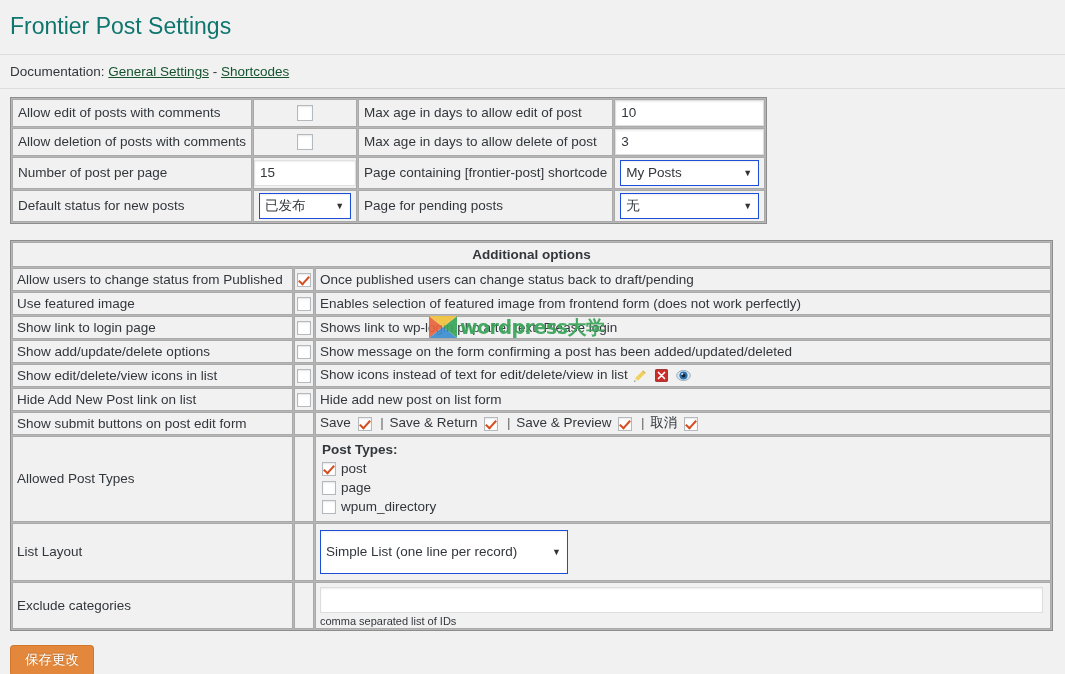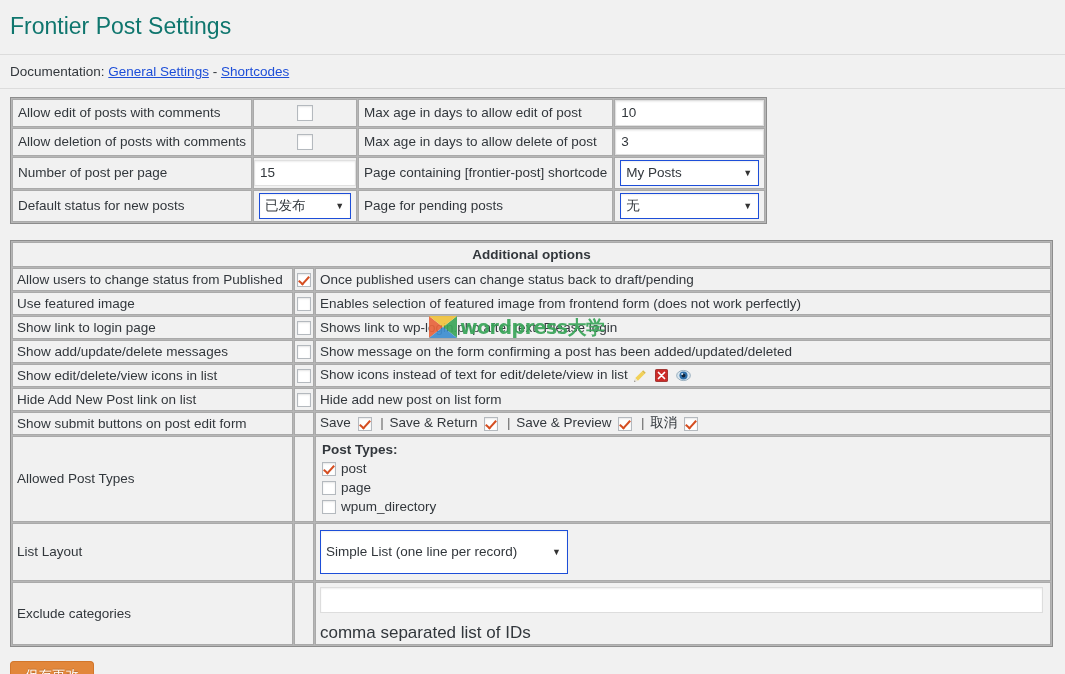--- a/index.html
+++ b/index.html
@@ -32,21 +32,21 @@
     background: #dcdcdc;
     margin: 0;
   }
   .doc-bar {
     padding: 9px 0 9px 10px;
     font-size: 13.5px;
     color: #32373c;
     border-bottom: 1px solid #dcdcdc;
   }
   .doc-bar a {
-    color: #1d4ed8;
+    color: #14532d;
     text-decoration: underline;
   }
   .doc-sep { color: #32373c; }
 
   
   table.settings {
     border-collapse: separate;
     border-spacing: 1px;
     background: #b6b6b6;
     border: 1px solid #8c8c8c;
@@ -150,21 +150,21 @@
   .posttypes .pt-title { font-weight: bold; margin-bottom: 2px; }
   .posttypes .pt-row { line-height: 19px; }
   .posttypes .pt-row .cb { margin-right: 5px; }
 
   .submitrow { white-space: nowrap; }
   .submitrow .cb { margin: 0 3px; }
   .submitrow .pipe { color: #666; margin: 0 2px; }
 
   .excl-inner { padding: 3px 0 0 0; white-space: normal; }
   .excl-inner input.txt { width: 723px; height: 26px; }
-  .excl-hint { padding-top: 10px; font-size: 17px; color: #32373c; }
+  .excl-hint { padding-top: 2px; font-size: 11px; color: #32373c; }
 
   
   .icon-inline { display: inline-block; vertical-align: middle; margin: 0 2px; }
   .ic-pencil { width: 14px; height: 14px; }
   .ic-delete { width: 13px; height: 13px; }
   .ic-eye    { width: 15px; height: 15px; }
 
   
   #save-wrap { padding: 14px 0 0 10px; }
   .btn-primary {
@@ -311,21 +311,21 @@
 
         <tr>
           <td class="c-opt">Show link to login page</td>
           <td class="c-box">
             <span class="cb small"></span>
           </td>
           <td class="c-desc">Shows link to wp-login.php after text: Please login</td>
         </tr>
 
         <tr>
-          <td class="c-opt">Show add/update/delete messages</td>
+          <td class="c-opt">Show add/update/delete options</td>
           <td class="c-box">
             <span class="cb small"></span>
           </td>
           <td class="c-desc">Show message on the form confirming a post has been added/updated/deleted</td>
         </tr>
 
         <tr>
           <td class="c-opt">Show edit/delete/view icons in list</td>
           <td class="c-box">
             <span class="cb small"></span>

